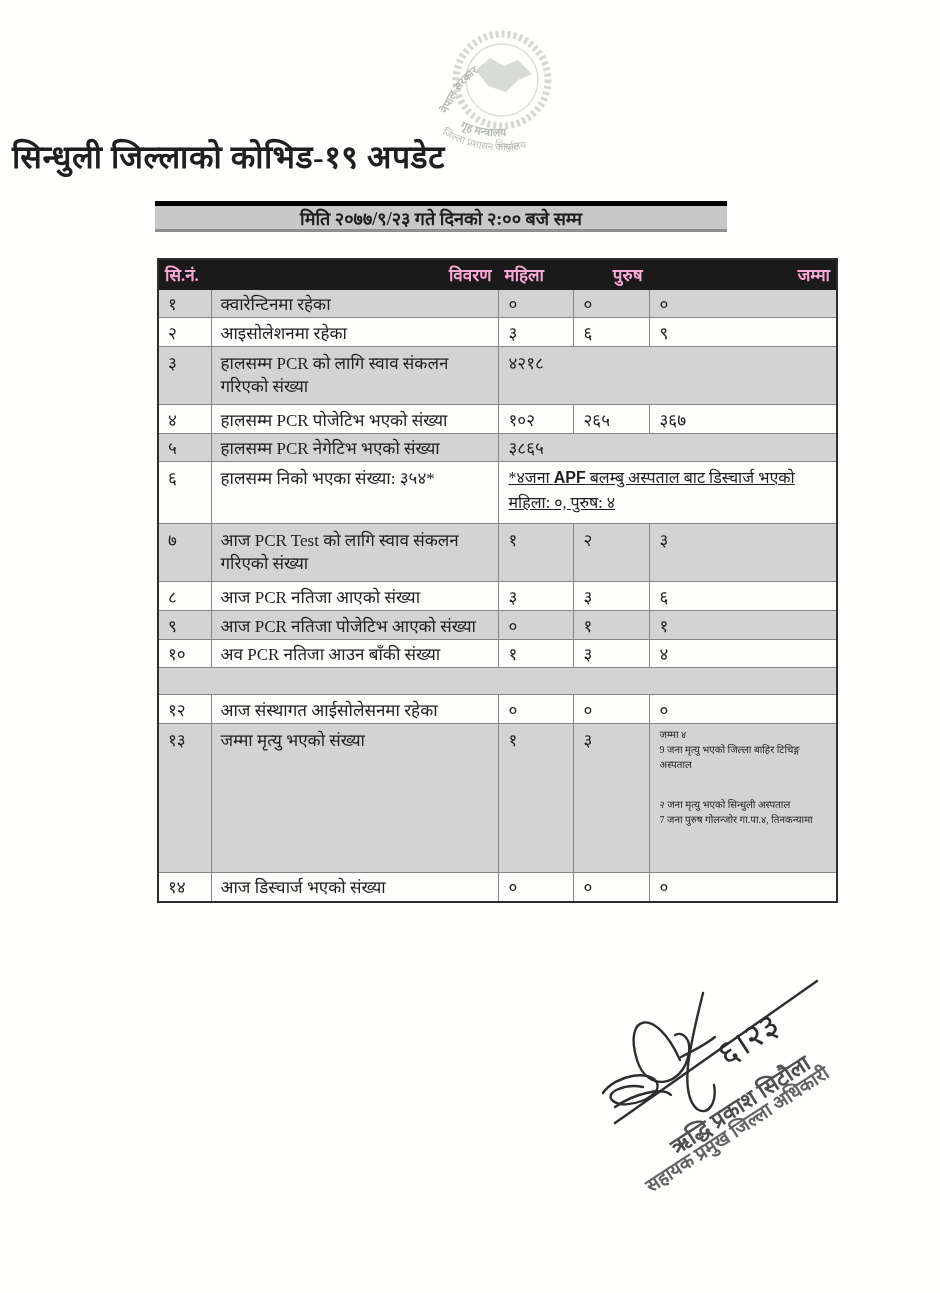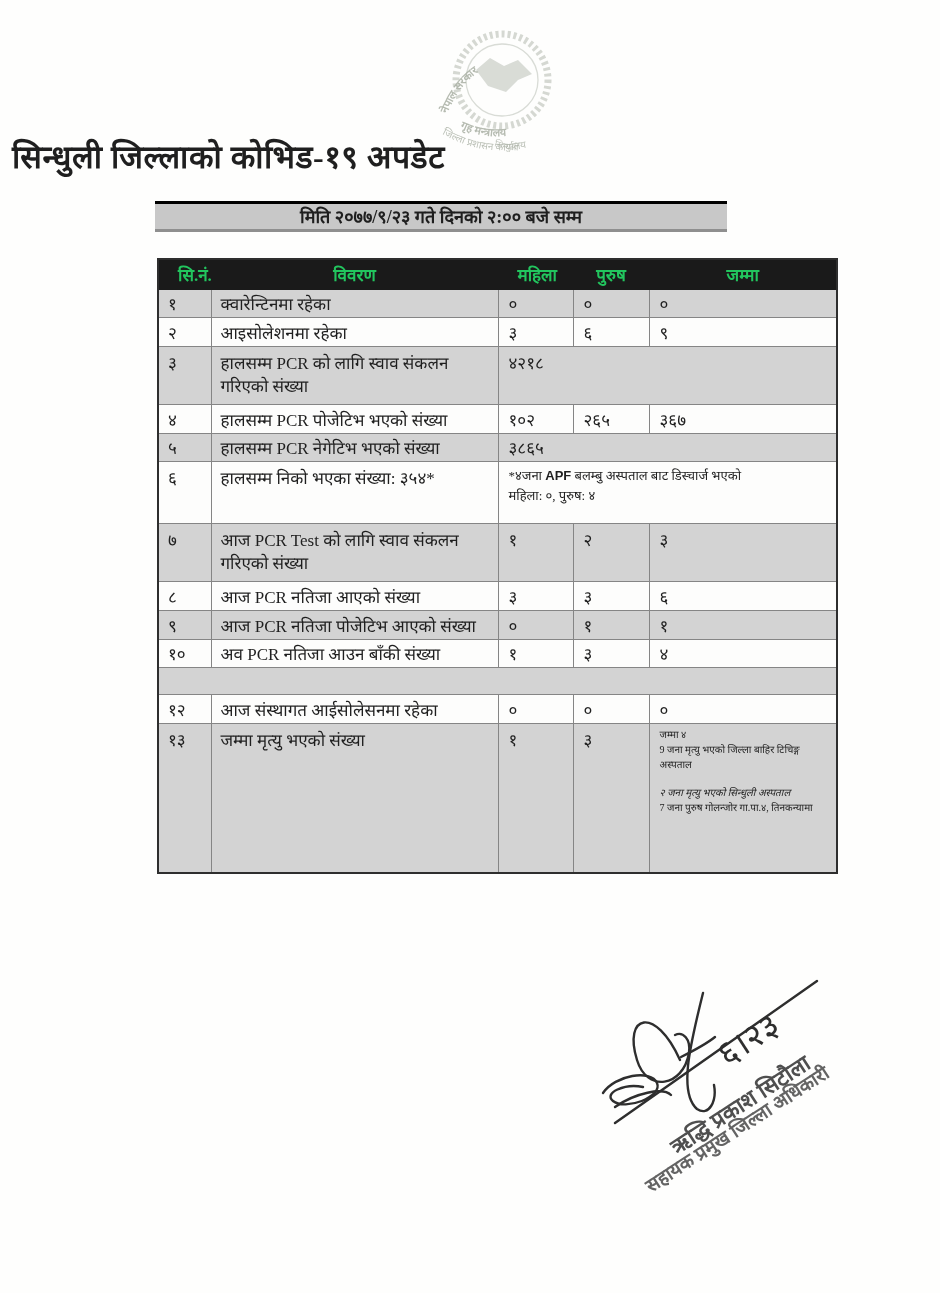--- a/index.html
+++ b/index.html
@@ -15,53 +15,53 @@
   .seal{position:absolute;left:402px;top:22px;width:210px;height:130px;opacity:.62;}
   
   .doc-title{
     position:absolute;left:12px;top:134px;width:100%;
     text-align:left;font-size:32px;font-weight:bold;letter-spacing:.5px;
   }
   
   .subtitle-bar{
     position:absolute;left:155px;top:201px;width:572px;height:31px;
     background:#c8c8c8;
-    border-top:3px solid #000000;border-bottom:3px solid #8f8f8f;
+    border-top:5px solid #000000;border-bottom:3px solid #8f8f8f;
     box-sizing:border-box;
     text-align:center;font-size:18px;font-weight:bold;line-height:26px;
   }
   
   .report-table{
     position:absolute;left:157px;top:258px;width:679px;
     border-collapse:collapse;table-layout:fixed;
     font-size:17px;
     border:2px solid #2e2e2e;
   }
   .report-table th{
-    background:#1a1a1a;color:#22c55e;font-weight:bold;
-    padding:2px 19px;border:1px solid #1a1a1a;height:25px;
+    background:#1a1a1a;color:#f9a8d4;font-weight:bold;
+    padding:2px 6px;border:1px solid #1a1a1a;height:25px;
   }
   .report-table td{
     border:1px solid #858585;
     padding:2px 9px;
     vertical-align:middle;
     overflow:hidden;
   }
   .th-left{text-align:left;padding-left:8px;}
-  .th-center{text-align:center;margin-top:11px;}
+  .th-center{text-align:right;margin-top:11px;}
   tr.shaded td{background:#d3d3d3;}
   tr.plain td{background:#fdfdfc;}
   td.sn{padding-left:9px;}
   td.desc{}
   td.val{padding-left:10px;}
   .va-top{vertical-align:top !important;padding-top:4px !important;}
-  .note-cell{font-size:13px;line-height:1.55;padding:4px 10px !important;}
+  .note-cell{font-size:16px;line-height:1.55;padding:4px 10px !important;text-decoration:underline;}
   .note-bold{font-weight:bold;font-family:"Liberation Sans",sans-serif;}
   .total-detail{font-size:10px;line-height:1.5;padding:3px 10px !important;}
-  .total-detail .gap{margin-top:13px;font-style:italic;}
+  .total-detail .gap{margin-top:25px;}
   .spacer-cell{height:22px;background:#d3d3d3;}
   
   .sig-block{position:absolute;left:585px;top:965px;width:355px;height:250px;}
 </style>
 </head>
 <body>
 <div class="page">
 
   <div class="seal">
     <svg width="210" height="130" viewBox="0 0 210 130">
@@ -205,20 +205,27 @@
       <td class="val va-top">१</td>
       <td class="val va-top">३</td>
       <td class="total-detail va-top">
         <div>जम्मा ४</div>
         <div>9 जना मृत्यु भएको जिल्ला बाहिर टिचिङ्ग अस्पताल</div>
         <div class="gap">२ जना मृत्यु भएको सिन्धुली अस्पताल</div>
         <div>7 जना पुरुष गोलन्जोर गा.पा.४, तिनकन्यामा</div>
       </td>
     </tr>
 
+    <tr class="plain" style="height:29px">
+      <td class="sn">१४</td>
+      <td class="desc">आज डिस्चार्ज भएको संख्या</td>
+      <td class="val">०</td>
+      <td class="val">०</td>
+      <td class="val">०</td>
+    </tr>
   </tbody>
     </table>
 
   <div class="sig-block">
     <svg width="355" height="250" viewBox="0 0 355 250">
       <g fill="none" stroke="#2e2e2e" stroke-width="2.4" stroke-linecap="round">
 
         <path d="M 95,95 C 70,40 38,50 52,95 C 62,128 98,122 104,88 C 106,74 98,66 90,70"></path>
 
         <path d="M 18,128 C 30,110 66,104 72,118 C 78,132 40,146 28,136 C 18,128 40,118 58,122"></path>

